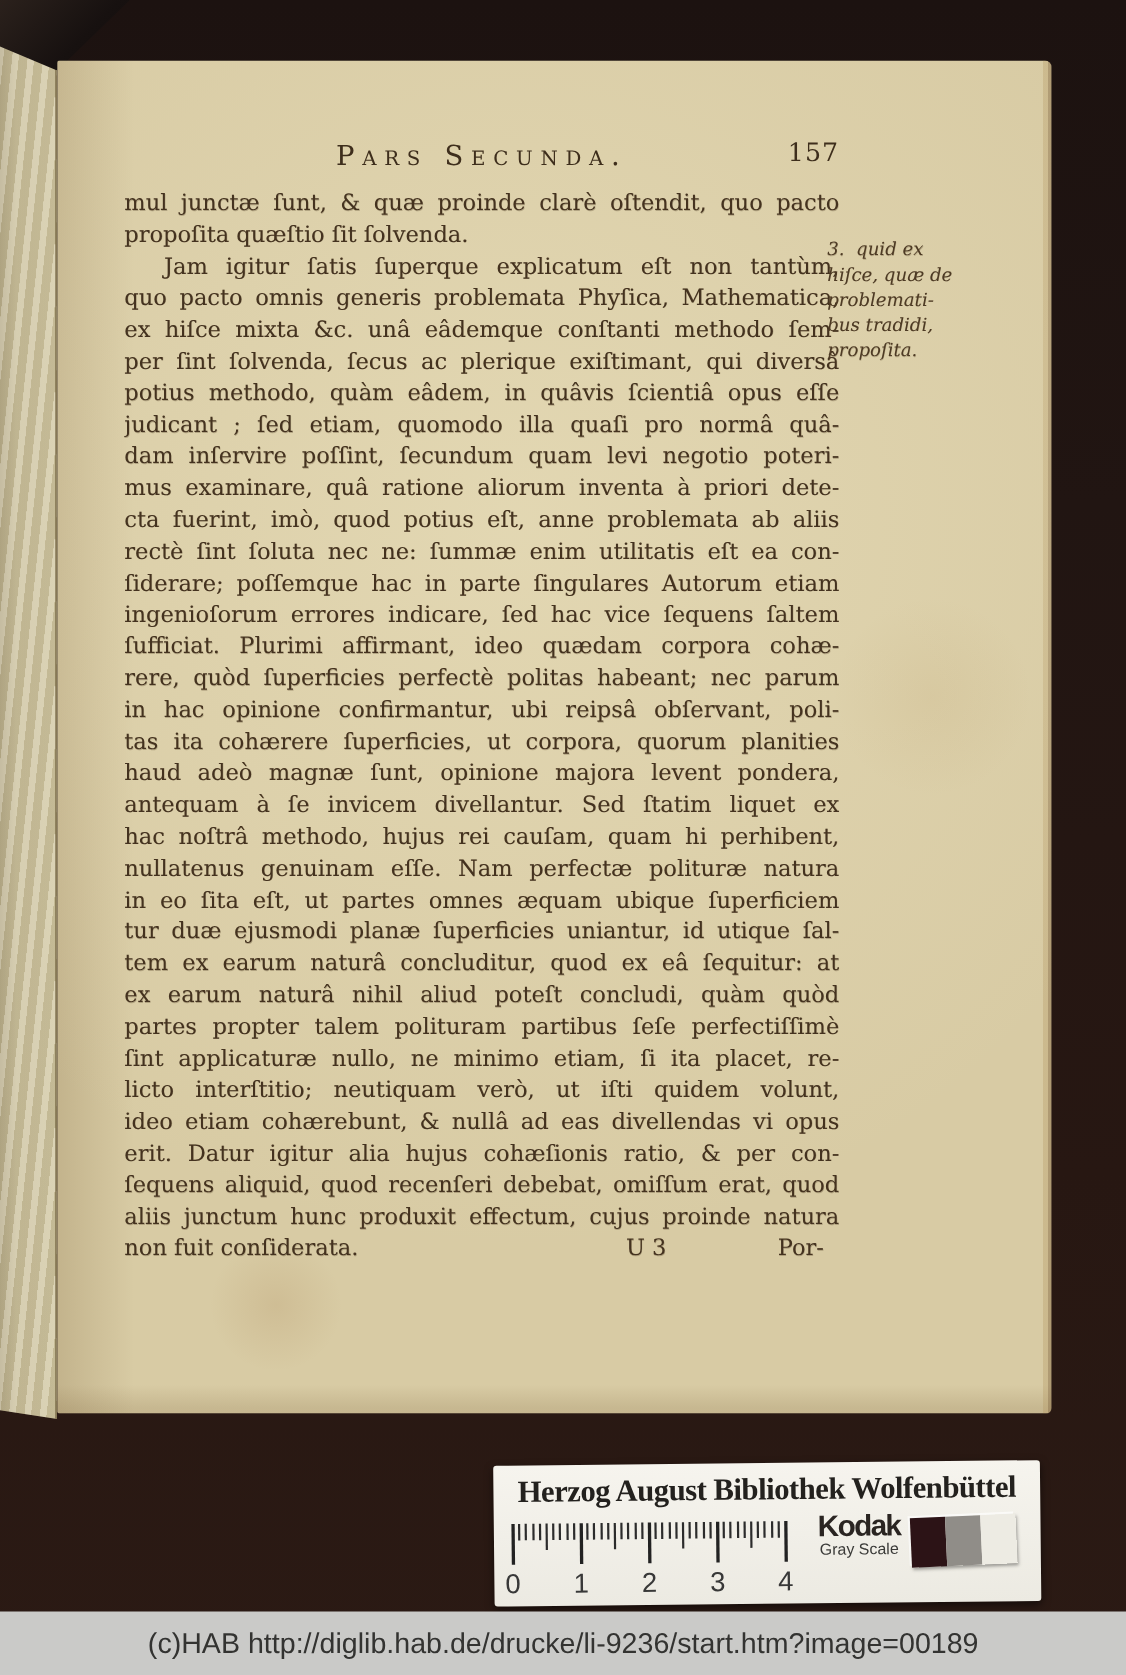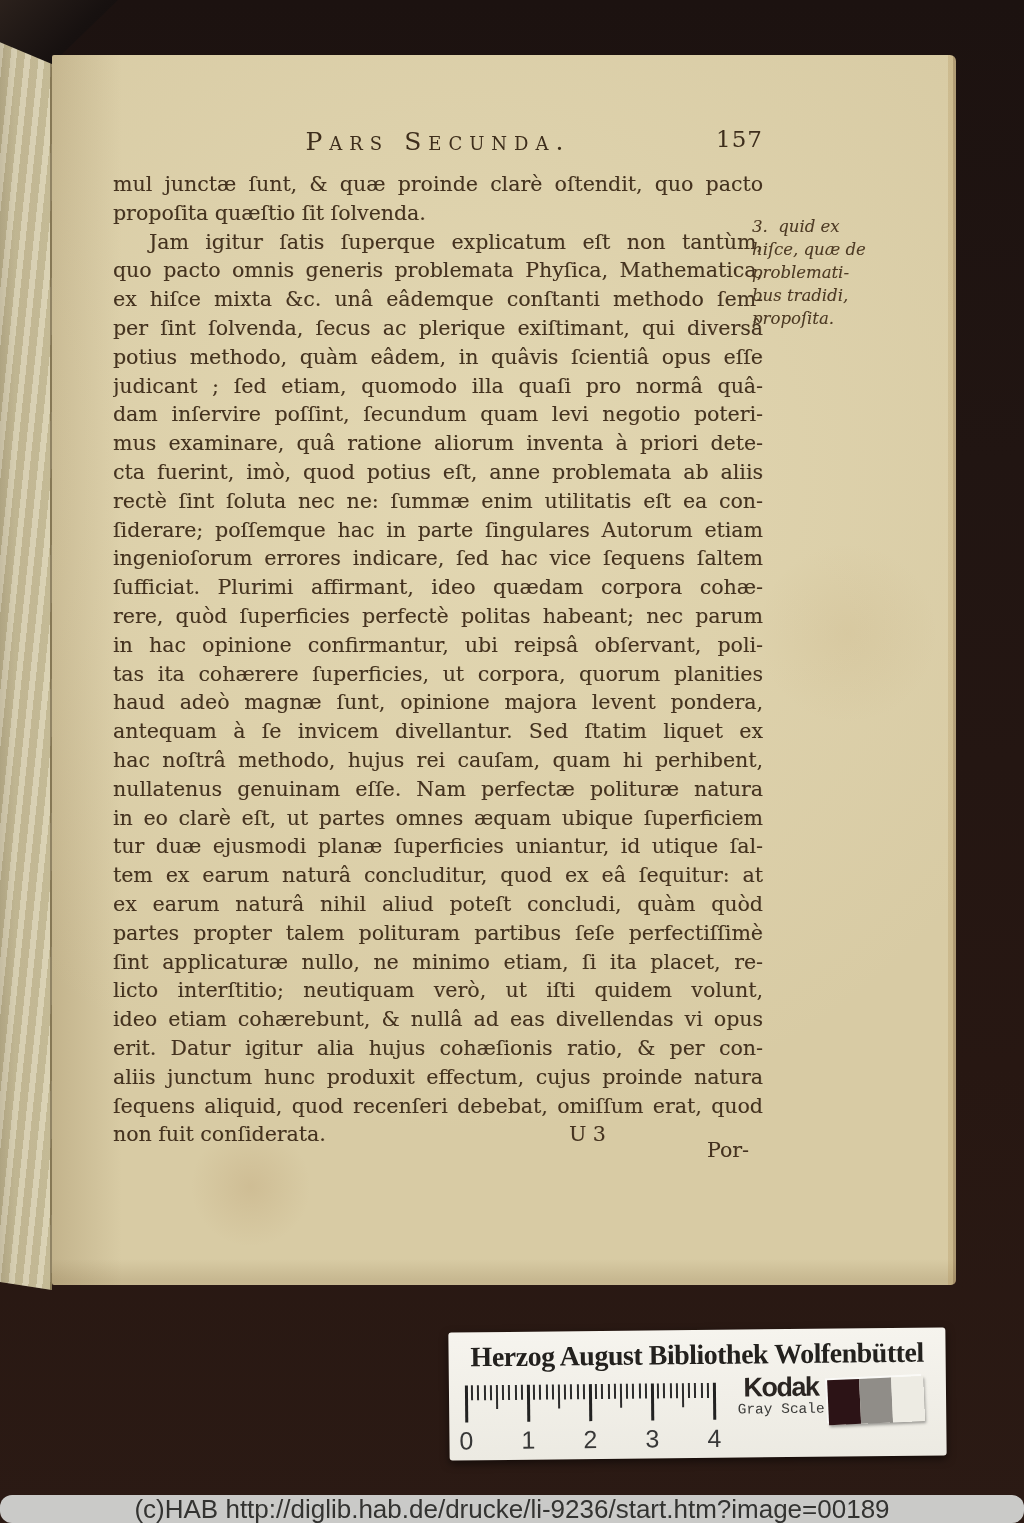--- a/index.html
+++ b/index.html
@@ -48,21 +48,21 @@
   .textline{
     font-size:20.5px;line-height:28.8px;height:28.8px;overflow:hidden;
     text-align:justify;text-align-last:justify;
     text-shadow:0.4px 0.4px 0 rgba(70,50,25,0.28);
   }
   .textline:nth-child(2){text-align-last:left;}
   .textline:nth-child(3){text-indent:36px;}
   #final-line{position:relative;height:28.8px;font-size:20.5px;line-height:28.8px;
     text-shadow:0.4px 0.4px 0 rgba(70,50,25,0.28);}
   #signature-mark{position:absolute;left:456px;top:0;}
-  #catchword{position:absolute;right:14px;top:16px;}
+  #catchword{position:absolute;right:14px;top:0;}
   #margin-note{
     position:absolute;left:700px;top:160px;width:150px;
     font-style:italic;font-size:16.5px;line-height:23px;color:#4d3a24;
     text-shadow:0.3px 0.3px 0 rgba(70,50,25,0.25);
   }
   .margin-line{white-space:pre;}
   
   #kodak-label{
     position:absolute;left:449px;top:1330px;width:497px;height:128px;
     background:linear-gradient(180deg,#f6f4ee 0%,#eceae2 100%);
@@ -80,28 +80,28 @@
   .tick.t-cm{height:37px;width:3px;background:#222;}
   .scale-number{
     position:absolute;top:41px;width:26px;margin-left:-12px;text-align:center;
     font-family:"Liberation Sans",sans-serif;font-size:25px;color:#383838;
   }
   #kodak-block{position:absolute;left:286px;top:44px;width:92px;text-align:center;}
   #kodak-brand{
     font-family:"Liberation Sans",sans-serif;font-weight:bold;font-size:27px;
     letter-spacing:-1.5px;color:#2a2522;line-height:28px;
   }
-  #kodak-sub{font-family:Liberation Mono, monospace;font-size:14.5px;color:#3a3a38;line-height:16px;}
+  #kodak-sub{font-family:Liberation Sans, sans-serif;font-size:14.5px;color:#3a3a38;line-height:16px;}
   #patches{position:absolute;left:379px;top:50px;display:flex;transform:rotate(-2deg);
     box-shadow:-2px -2px 0 rgba(255,255,255,0.65),1px 2px 3px rgba(0,0,0,0.35);}
   .patch{width:32px;height:45px;}
   
   #caption-bar{
-    position:absolute;left:0;bottom:0;width:1024px;height:28px;
-    background:#cacac8;display:flex;align-items:center;justify-content:center;border-radius:12px;
+    position:absolute;left:0;bottom:0;width:1024px;height:58px;
+    background:#cacac8;display:flex;align-items:center;justify-content:center;
   }
   #caption-text{
     font-family:"Liberation Sans",sans-serif;font-size:26px;color:#333331;
     letter-spacing:0px;white-space:nowrap;
   }
 </style>
 </head>
 <body>
 
 <div id="photo">
@@ -131,31 +131,31 @@
           <div class="textline">ſiderare; poſſemque hac in parte ſingulares Autorum etiam</div>
           <div class="textline">ingenioſorum errores indicare, ſed hac vice ſequens ſaltem</div>
           <div class="textline">ſufficiat. Plurimi affirmant, ideo quædam corpora cohæ-</div>
           <div class="textline">rere, quòd ſuperficies perfectè politas habeant; nec parum</div>
           <div class="textline">in hac opinione confirmantur, ubi reipsâ obſervant, poli-</div>
           <div class="textline">tas ita cohærere ſuperficies, ut corpora, quorum planities</div>
           <div class="textline">haud adeò magnæ ſunt, opinione majora levent pondera,</div>
           <div class="textline">antequam à ſe invicem divellantur. Sed ſtatim liquet ex</div>
           <div class="textline">hac noſtrâ methodo, hujus rei cauſam, quam hi perhibent,</div>
           <div class="textline">nullatenus genuinam eſſe. Nam perfectæ polituræ natura</div>
-          <div class="textline">in eo clarè eſt, ut partes omnes æquam ubique ſuperficiem</div>
+          <div class="textline">in eo ſita eſt, ut partes omnes æquam ubique ſuperficiem</div>
           <div class="textline">tur duæ ejusmodi planæ ſuperficies uniantur, id utique ſal-</div>
           <div class="textline">tem ex earum naturâ concluditur, quod ex eâ ſequitur: at</div>
           <div class="textline">ex earum naturâ nihil aliud poteſt concludi, quàm quòd</div>
           <div class="textline">partes propter talem polituram partibus ſeſe perfectiſſimè</div>
           <div class="textline">ſint applicaturæ nullo, ne minimo etiam, ſi ita placet, re-</div>
           <div class="textline">licto interſtitio; neutiquam verò, ut iſti quidem volunt,</div>
           <div class="textline">ideo etiam cohærebunt, &amp; nullâ ad eas divellendas vi opus</div>
           <div class="textline">erit. Datur igitur alia hujus cohæſionis ratio, &amp; per con-</div>
+          <div class="textline">ſequens aliquid, quod recenſeri debebat, omiſſum erat, quod</div>
           <div class="textline">aliis junctum hunc produxit effectum, cujus proinde natura</div>
-          <div class="textline">ſequens aliquid, quod recenſeri debebat, omiſſum erat, quod</div>
         </div>
       <div id="final-line">
         <span>non fuit conſiderata.</span>
         <span id="signature-mark">U 3</span>
         <span id="catchword">Por-</span>
       </div>
     </div>
     <div id="margin-note">
         <div class="margin-line">3.  quid ex</div>
         <div class="margin-line">hiſce, quæ de</div>

